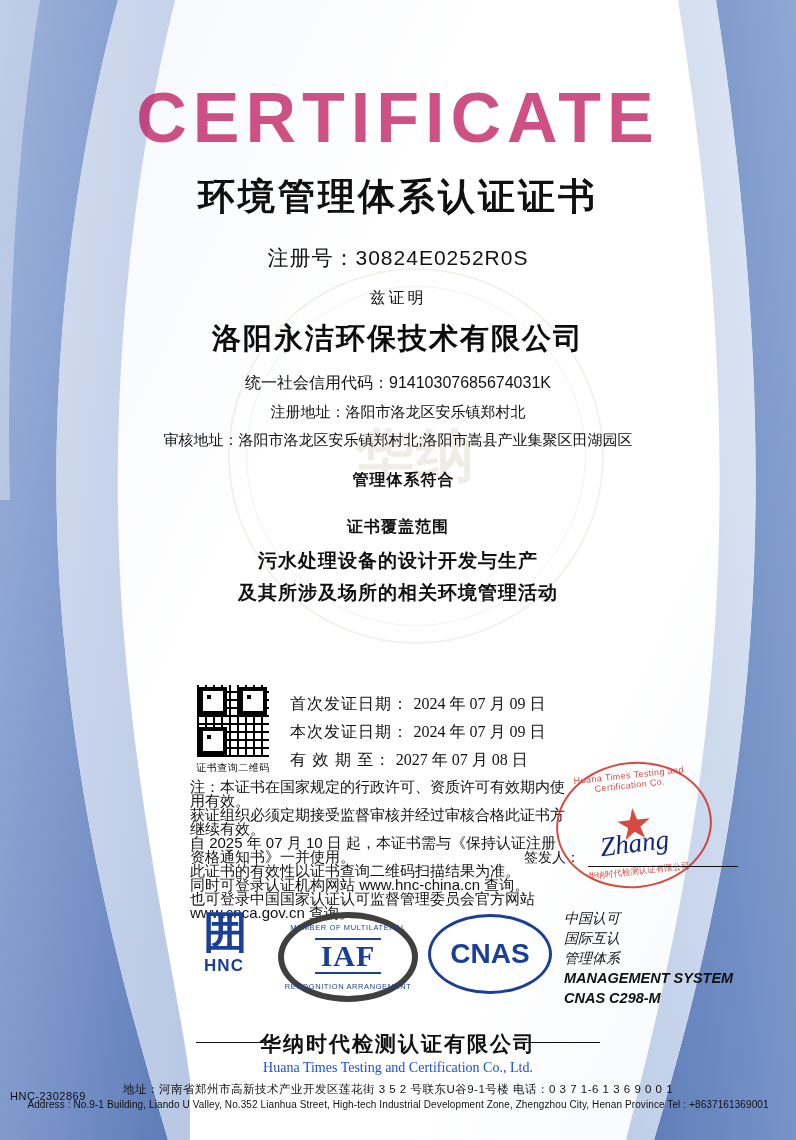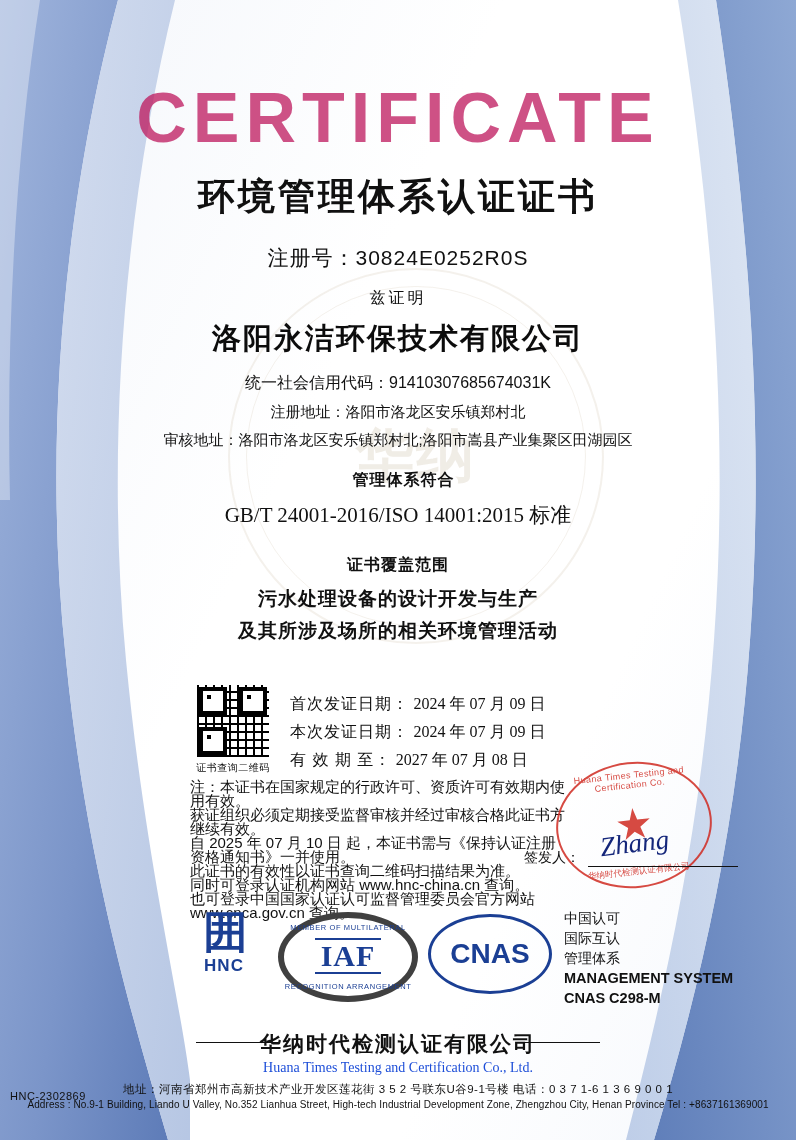--- a/index.html
+++ b/index.html
@@ -374,20 +374,21 @@
     line-height: 74px;
     letter-spacing: 0;
   }
   .cnas-text {
     position: absolute;
     left: 564px;
     top: 8px;
     color: #111;
     font-size: 14px;
     line-height: 20px;
+    font-style: italic;
   }
   .cnas-text .en {
     font-size: 14.5px;
     font-weight: bold;
   }
 
   
   .footer-company {
     position: absolute;
     left: 0;
@@ -508,21 +509,20 @@
     <div class="addr-row">
       <span>注册地址：</span><span>洛阳市洛龙区安乐镇郑村北</span>
     </div>
 
     <div class="addr-row">
       <span>审核地址：</span><span>洛阳市洛龙区安乐镇郑村北;洛阳市嵩县产业集聚区田湖园区</span>
     </div>
 
     <div class="section-label">管理体系符合</div>
 
-    <div class="standard">GB/T 24001-2016/ISO 14001:2015 标准</div>
 
     <div class="scope-label">证书覆盖范围</div>
 
     <div class="scope-line">污水处理设备的设计开发与生产</div>
     <div class="scope-line second">及其所涉及场所的相关环境管理活动</div>
   </div>
 
   <div class="qr-wrap">
     <div class="qr">
       <span class="fp tl"></span>

